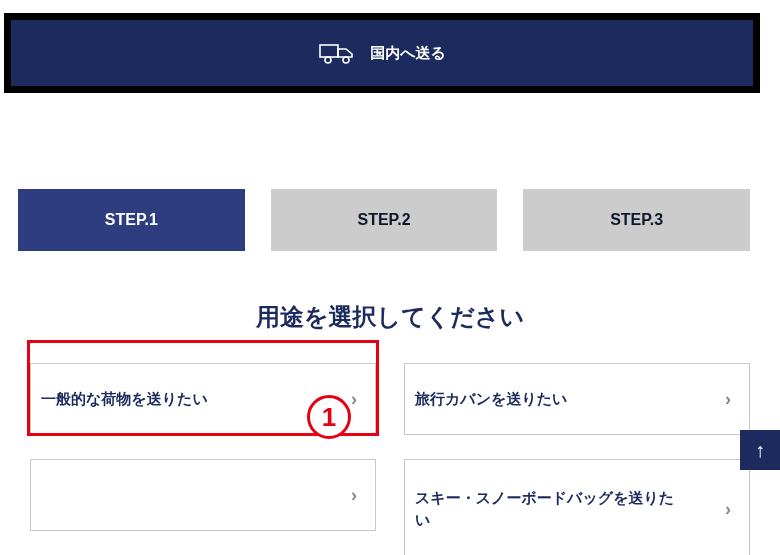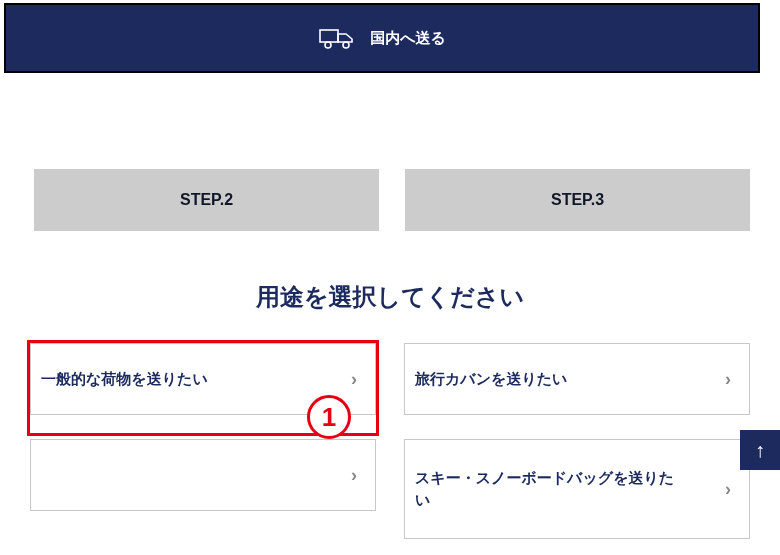--- a/index.html
+++ b/index.html
@@ -7,22 +7,22 @@
     font-family: "Hiragino Kaku Gothic ProN", "Meiryo", sans-serif;
     background: #fff;
     width: 780px;
     height: 555px;
     position: relative;
     overflow: hidden;
   }
   .tabs {
     display: flex;
     width: 756px;
-    margin: 3px 0 0 4px;
-    border: 2px solid #000000;
+    margin: 13px 0 0 4px;
+    border: 7px solid #000000;
   }
   .tab {
     flex: 1;
     display: flex;
     align-items: center;
     justify-content: center;
     gap: 12px;
     height: 66px;
     font-size: 15px;
     font-weight: bold;
@@ -151,20 +151,23 @@
         <path d="M20 10 h8 l6 5 v3 h-14 z"></path>
         <circle cx="10" cy="21" r="3"></circle>
         <circle cx="28" cy="21" r="3"></circle>
       </svg>
     </span>
     <span>国内へ送る</span>
   </div>
 </div>
 
 <div class="steps">
+  <div class="step active">
+    <span>STEP.1</span>
+  </div>
   <div class="step inactive">
     <span>STEP.2</span>
   </div>
   <div class="step inactive">
     <span>STEP.3</span>
   </div>
 </div>
 
 <div class="heading">用途を選択してください</div>
 

